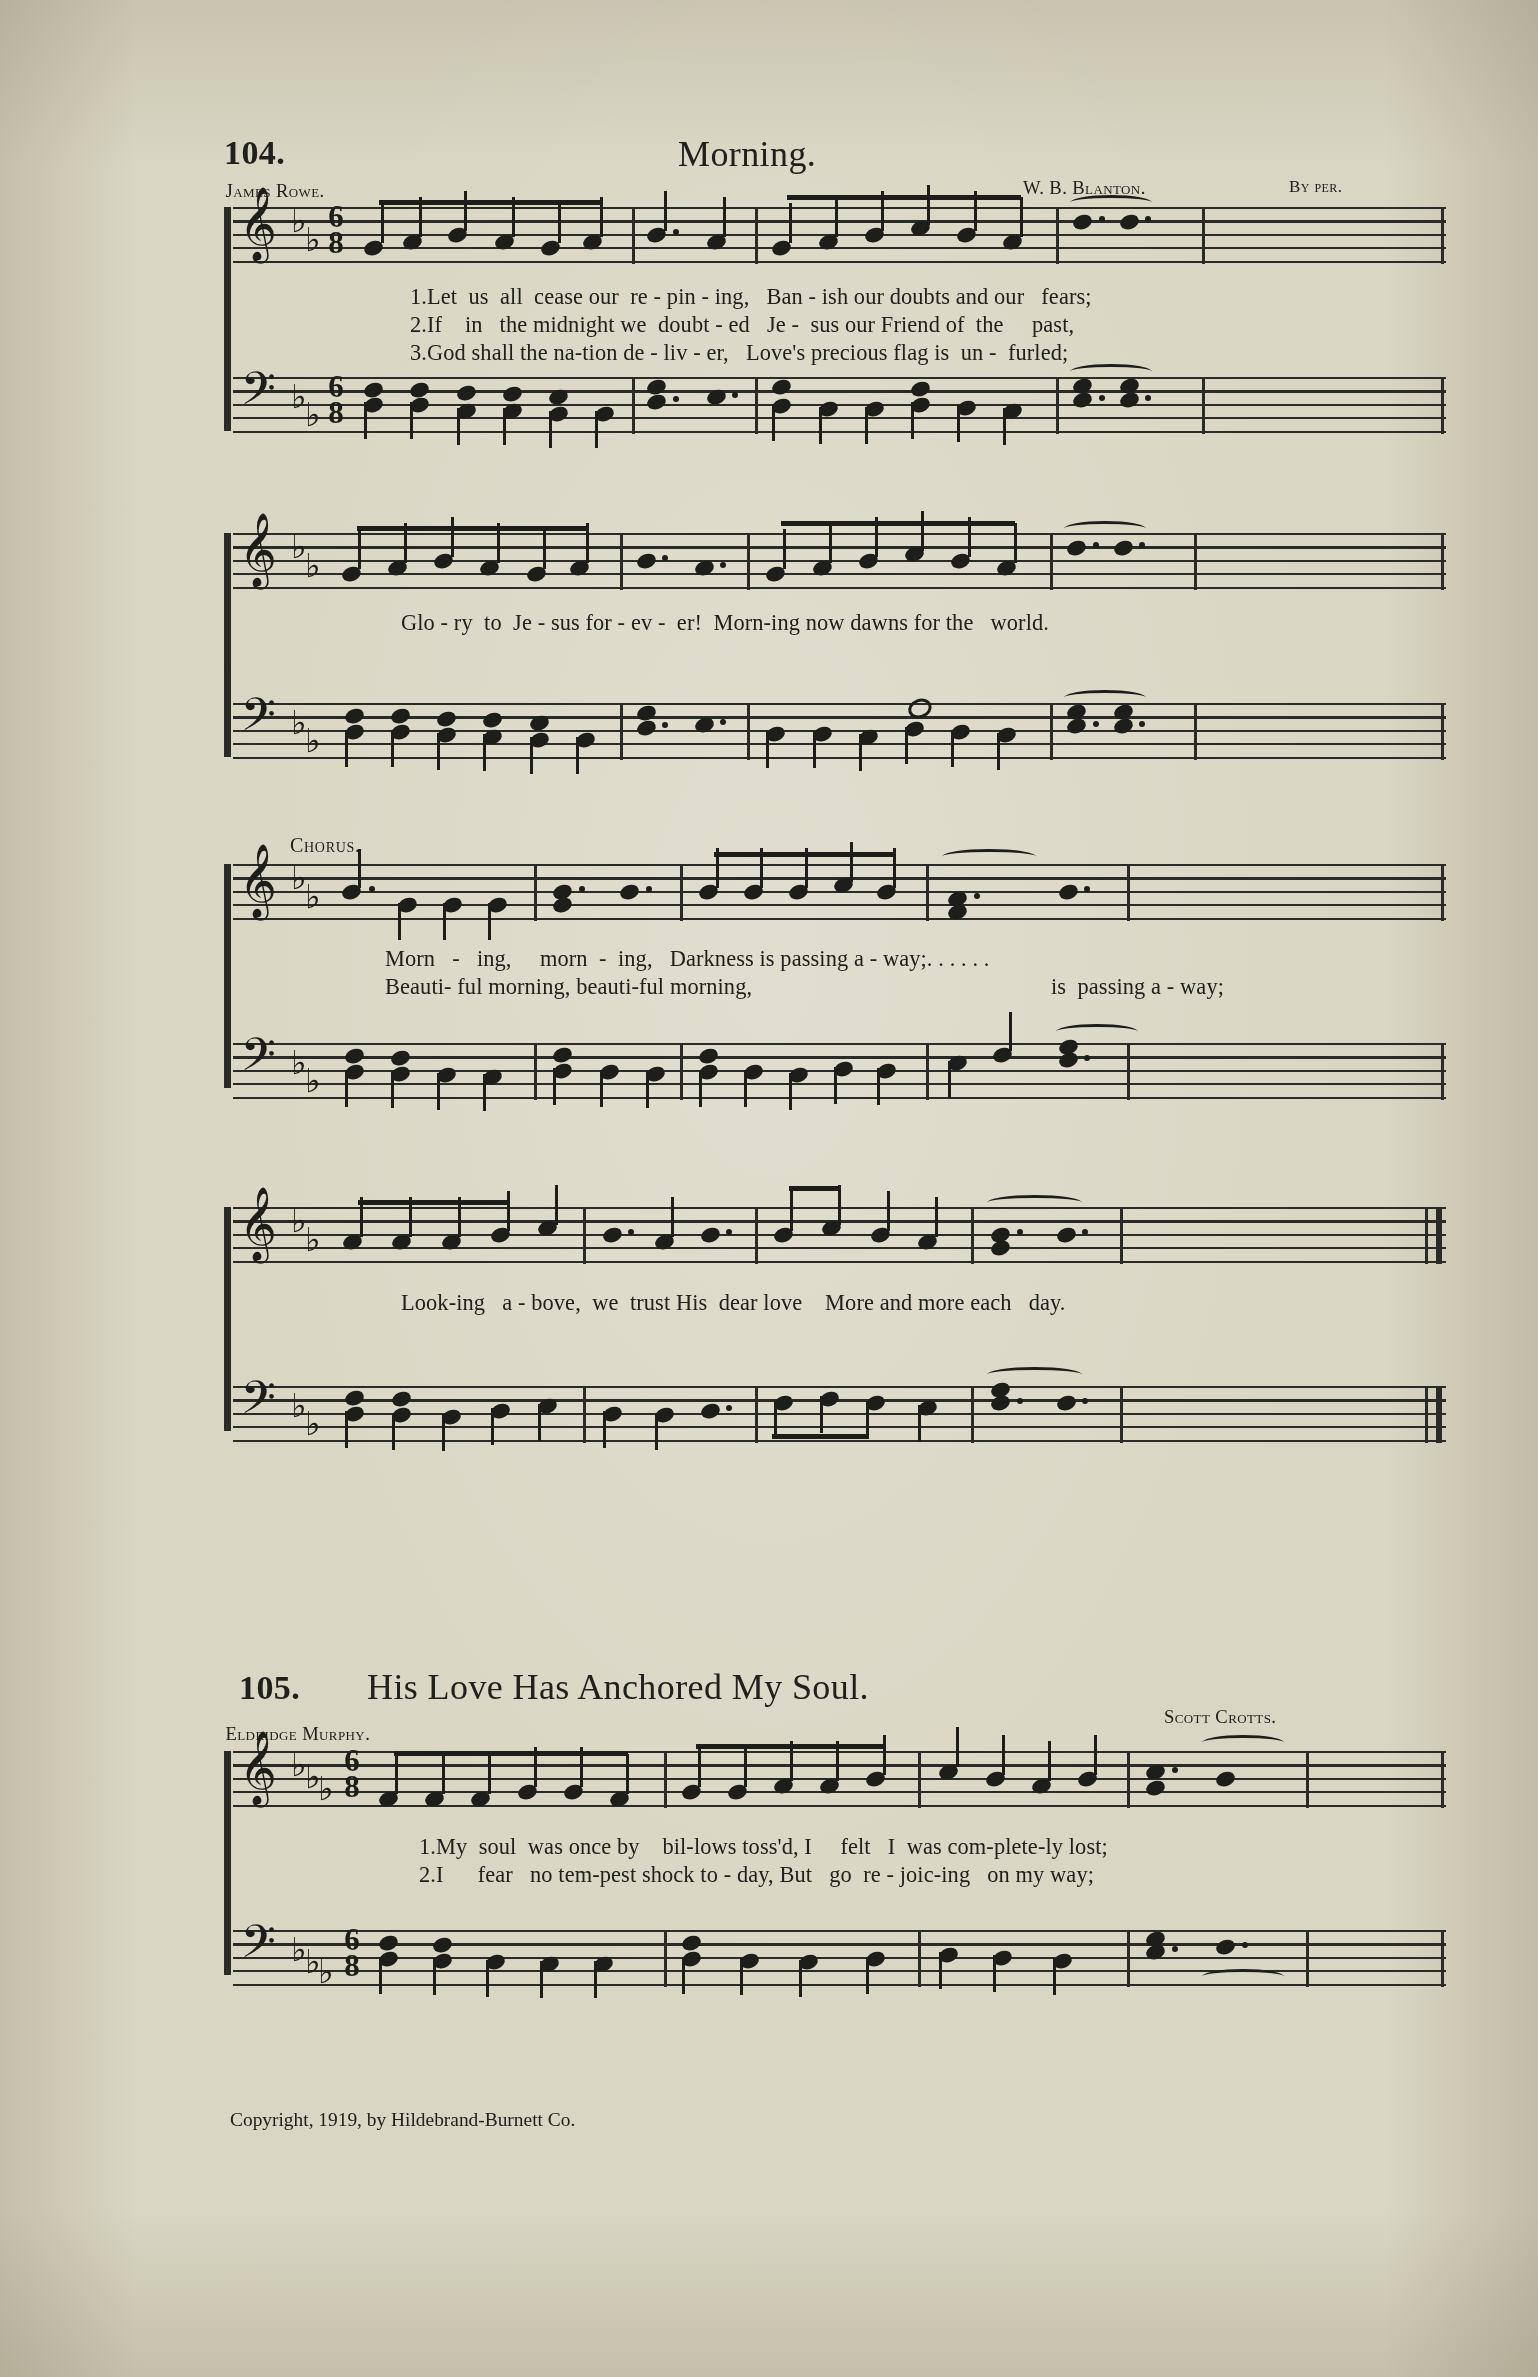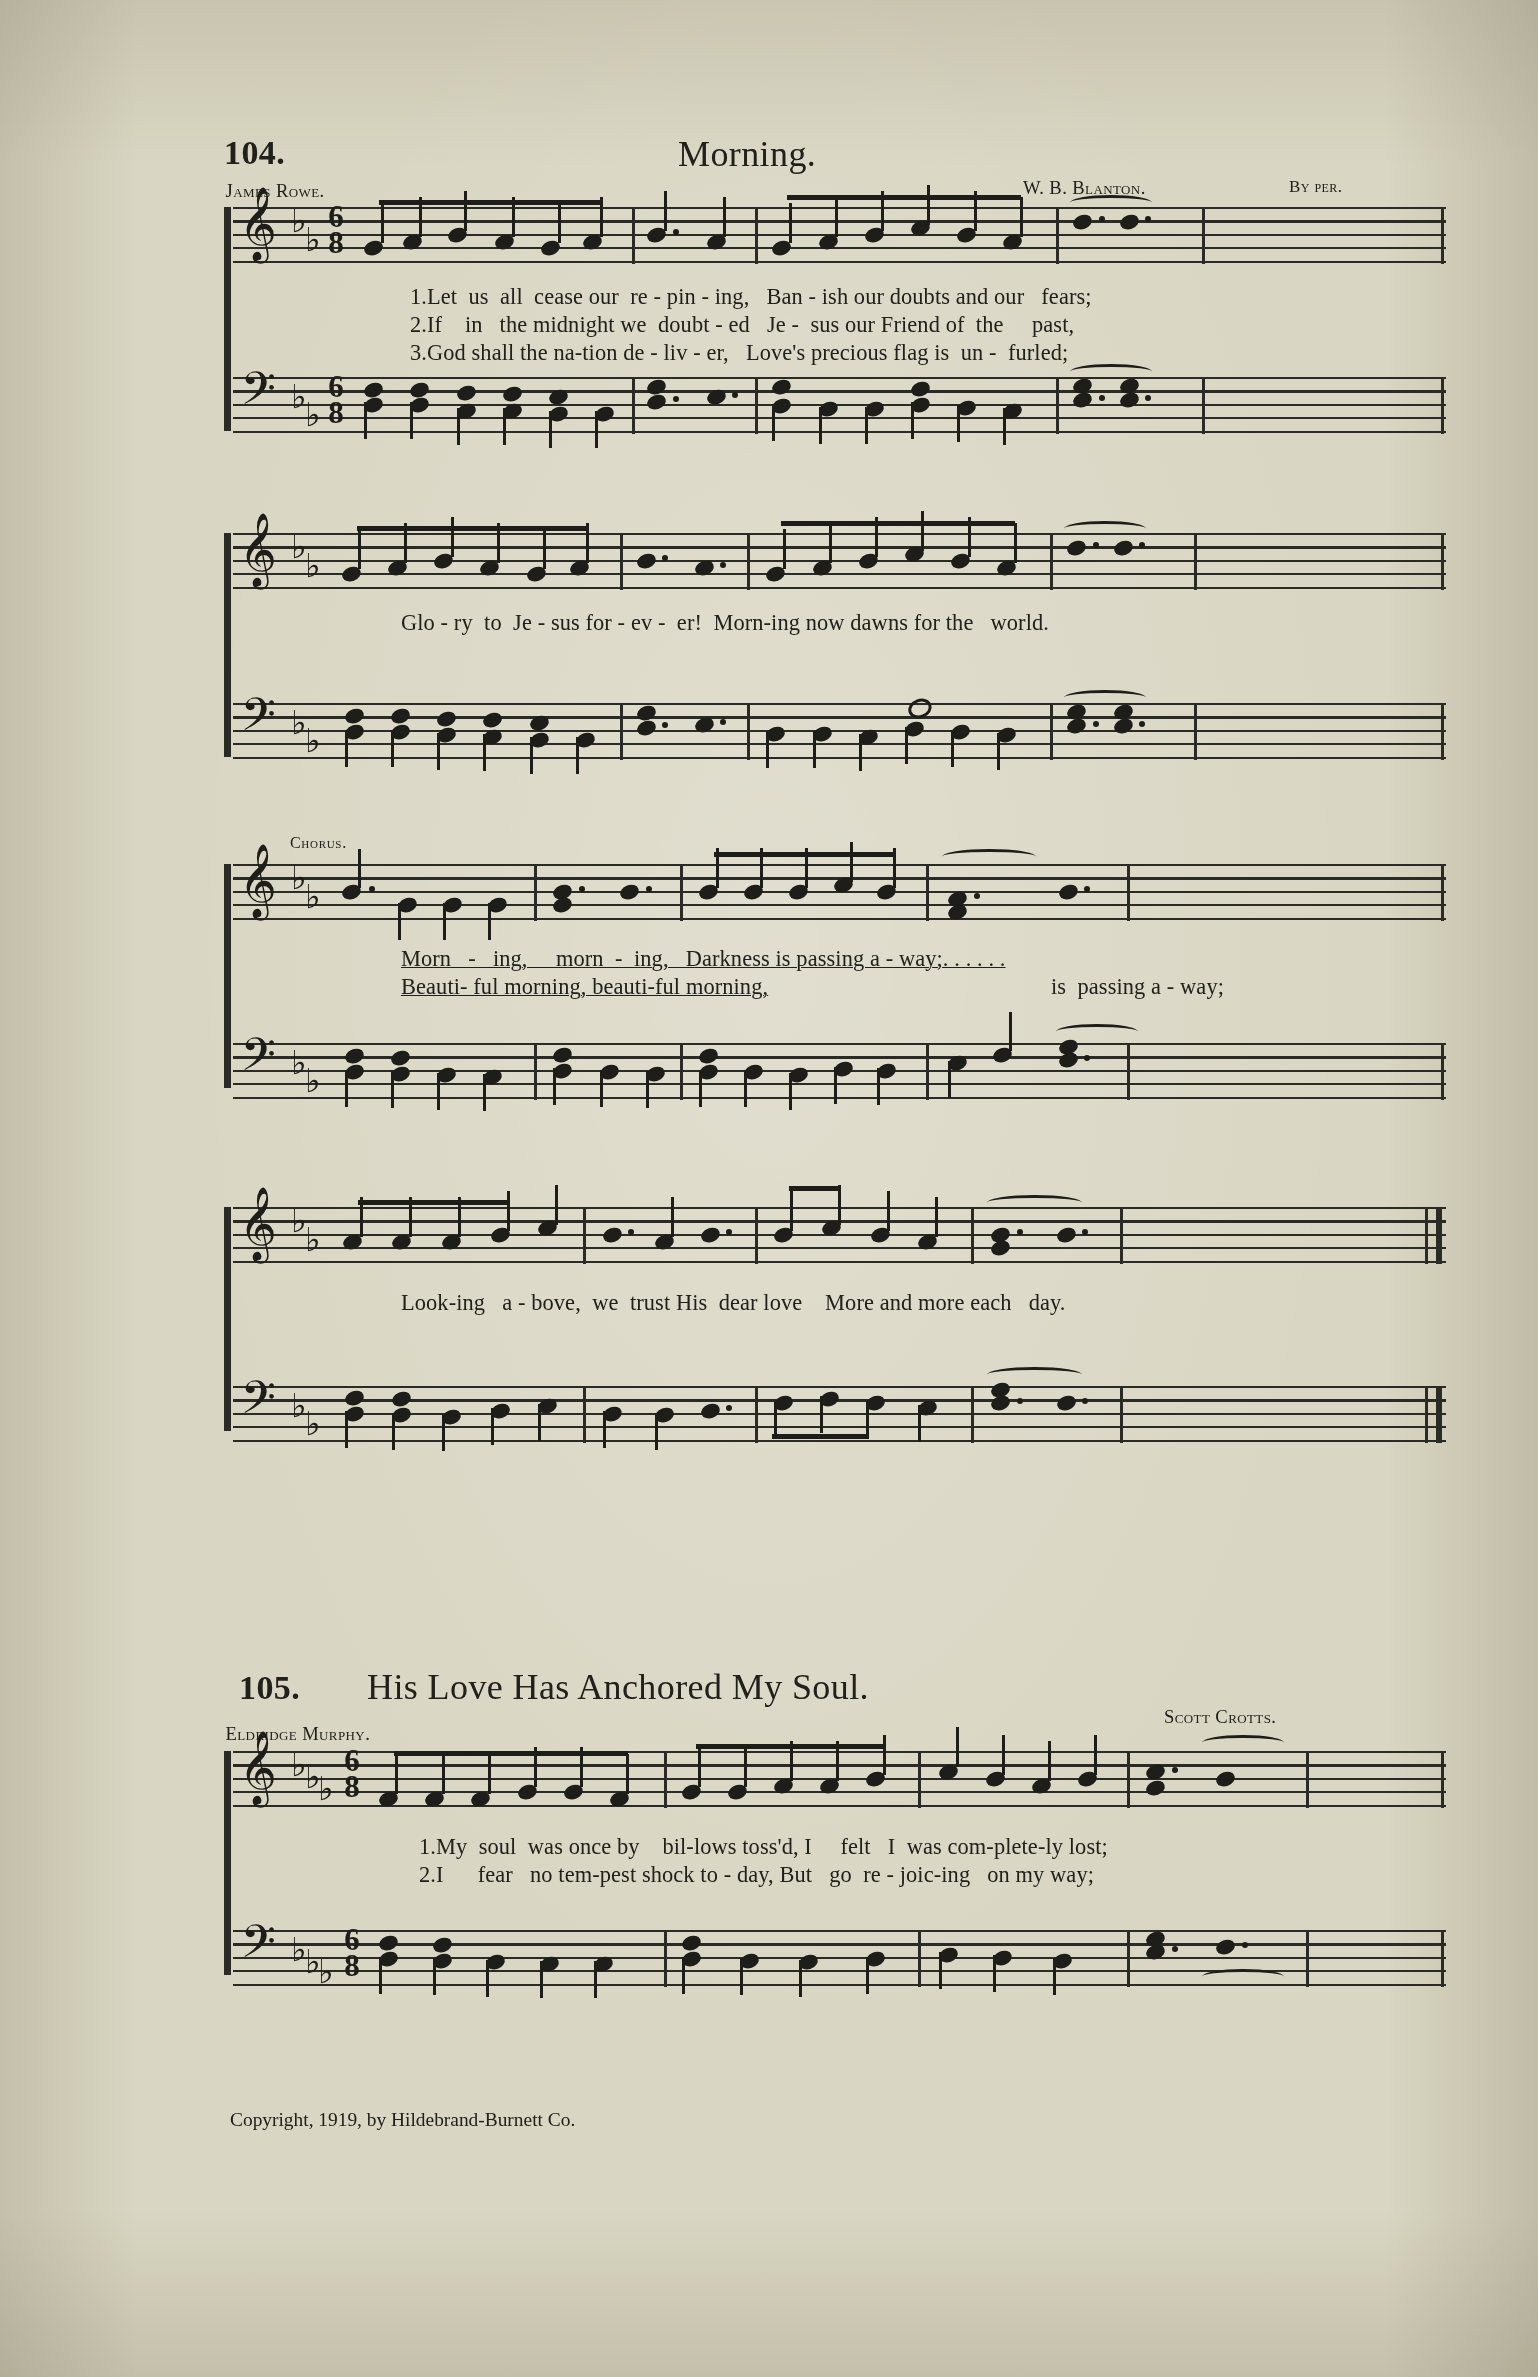--- a/index.html
+++ b/index.html
@@ -87,21 +87,21 @@
     font-size:22.4px;
     letter-spacing:0.1px;
     white-space:pre;
   }
   .lyric-line{height:28px;}
   .copyright{
     font-family:"Liberation Serif", serif;
     font-size:19.4px;
   }
   .chorus-label{
-    font-variant:small-caps;font-size:16px;letter-spacing:0.7px;
+    font-variant:small-caps;font-size:20px;letter-spacing:0.7px;
   }
 </style>
 </head>
 <body>
 
 <div class="paper"></div>
 
 <div class="page">
 
   <div style="position:relative;height:1535px;">
@@ -399,21 +399,21 @@
         <div class="nh" style="left:715px;top:27.6px;"></div>
           <div class="dot" style="left:741px;top:29px;"></div>
         <div class="nh" style="left:715px;top:41px;"></div>
         <div class="slur" style="left:709px;top:-15px;width:94px;"></div>
         <div class="nh" style="left:826px;top:21px;"></div>
           <div class="dot" style="left:851px;top:22.4px;"></div>
         <div class="barline" style="left:894px;top:0px;height:57px;"></div>
         <div class="barline" style="left:1208px;top:0px;height:57px;"></div>
       </div>
 
-      <div style="position:absolute;left:177px;top:82px;text-decoration:underline;">
+      <div style="position:absolute;left:161px;top:82px;">
         <div class="lyric-line"><span class="lyrics">Morn   -   ing,     morn  -  ing,   Darkness is passing a - way;. . . . . .</span></div>
         <div class="lyric-line"><span class="lyrics">Beauti- ful morning, beauti-ful morning,</span></div>
       </div>
       <div class="lyrics" style="position:absolute;left:827px;top:110px;">is  passing a - way;</div>
 
       <div class="staff" style="position:absolute;left:9px;top:179px;width:1213px;">
         <div class="line" style="top:0px;"></div>
           <div class="line" style="top:13.4px;"></div>
         <div class="line" style="top:27px;"></div>
           <div class="line" style="top:40px;"></div>

